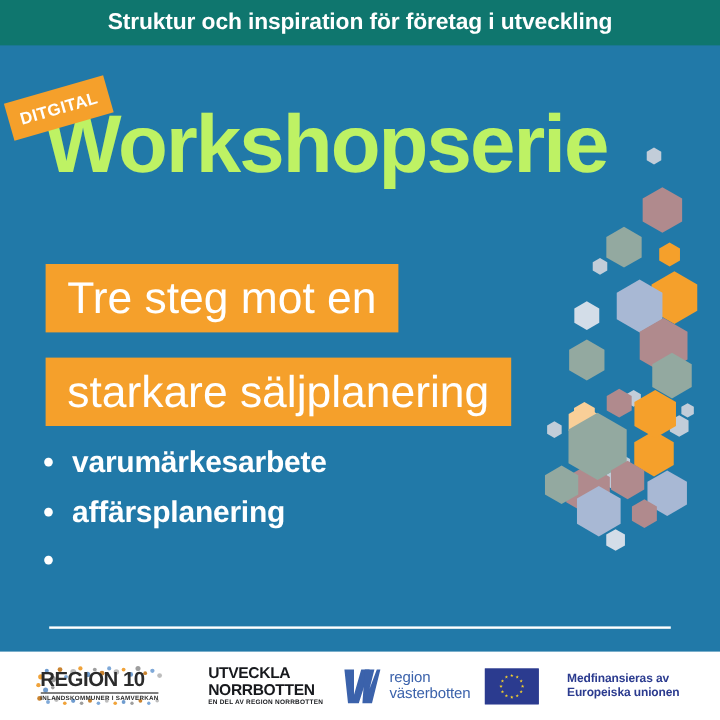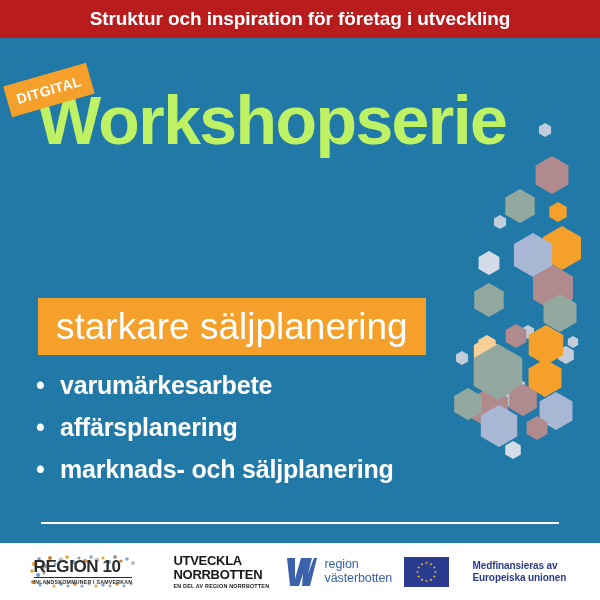--- a/index.html
+++ b/index.html
@@ -17,21 +17,21 @@
     overflow: hidden;
     background: #2179a8;
   }
 
   
   .top-banner {
     position: absolute;
     left: 0; top: 0;
     width: 600px;
     height: 38px;
-    background: #b91c1c;
+    background: #0f766e;
     display: flex;
     align-items: center;
     justify-content: center;
   }
   .top-banner-text {
     color: #ffffff;
     font-size: 19px;
     font-weight: bold;
     letter-spacing: -0.1px;
     white-space: nowrap;
@@ -344,36 +344,38 @@
           <polygon points="537.00,378.00 547.39,384.00 547.39,396.00 537.00,402.00 526.61,396.00 526.61,384.00" fill="#b08a8d"></polygon>
         </g>
     </svg>
 
     <div class="badge">
       <span class="badge-text">DITGITAL</span>
     </div>
 
     <div class="title">Workshopserie</div>
 
+    <div class="sub-box sub-box-1">
+      <span>Tre steg mot en</span>
+    </div>
     <div class="sub-box sub-box-2">
       <span>starkare säljplanering</span>
     </div>
 
     <ul class="bullets">
       <li class="bullet-item">
         <span class="bullet-dot">•</span>
         <span>varumärkesarbete</span>
       </li>
       <li class="bullet-item">
         <span class="bullet-dot">•</span>
         <span>affärsplanering</span>
       </li>
       <li class="bullet-item">
         <span class="bullet-dot">•</span>
-        <span>marknads- och säljplanering</span>
       </li>
     </ul>
 
     <div class="divider"></div>
 
     <div class="dates">
       <span class="date-item date-0">9 oktober</span>
       <span class="date-item date-1">16 oktober</span>
       <span class="date-item date-2">23 oktober</span>
       <span class="date-item date-3">kl. 8:30-12</span>

